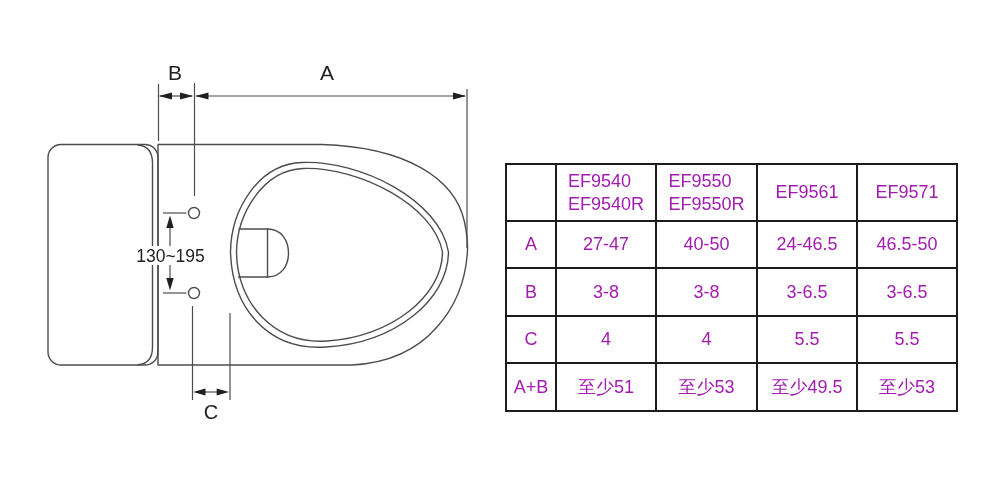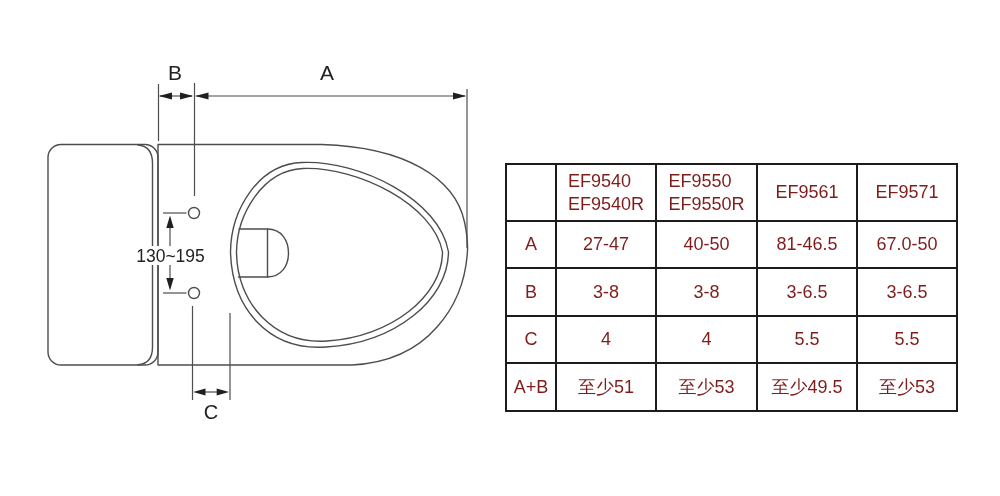--- a/index.html
+++ b/index.html
@@ -27,21 +27,21 @@
   #spec-table-wrap {
     position: absolute;
     left: 505px;
     top: 163px;
   }
   table.spec {
     border-collapse: collapse;
     table-layout: fixed;
     width: 451px;
     height: 247px;
-    color: #7f1d1d;
+    color: #a21caf;
   }
   table.spec th, table.spec td {
     border: 2px solid #1c1c1c;
     text-align: center;
     vertical-align: middle;
     font-weight: normal;
     font-size: 18px;
     padding: 0;
     overflow: hidden;
   }
@@ -147,22 +147,22 @@
             <div class="hdr">
               <span>EF9571</span>
               <span></span>
             </div>
           </th>
         </tr>
         <tr style="height:47px">
           <th>A</th>
           <td>27-47</td>
           <td>40-50</td>
-          <td>81-46.5</td>
-          <td>67.0-50</td>
+          <td>24-46.5</td>
+          <td>46.5-50</td>
         </tr>
         <tr style="height:48px">
           <th>B</th>
           <td>3-8</td>
           <td>3-8</td>
           <td>3-6.5</td>
           <td>3-6.5</td>
         </tr>
         <tr style="height:47px">
           <th>C</th>

